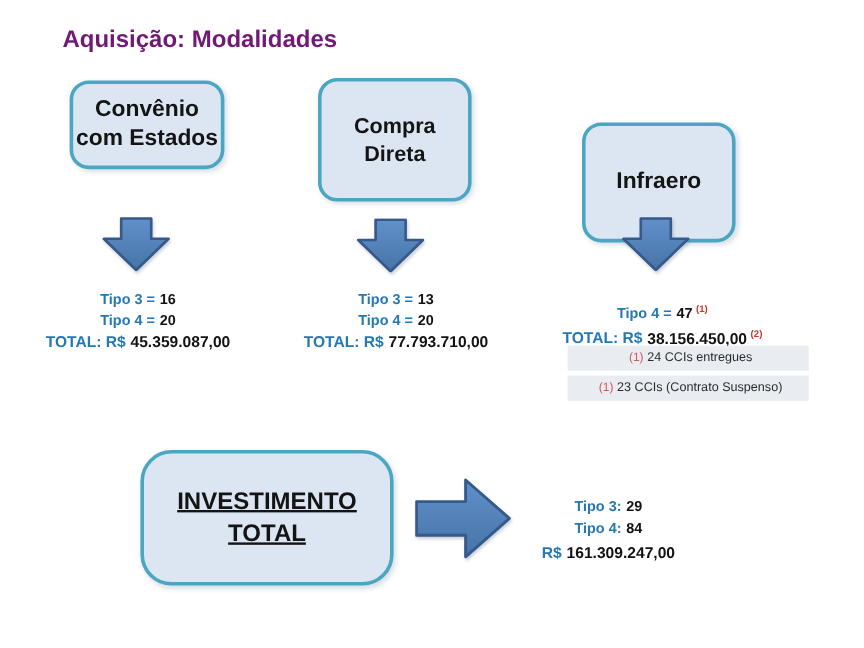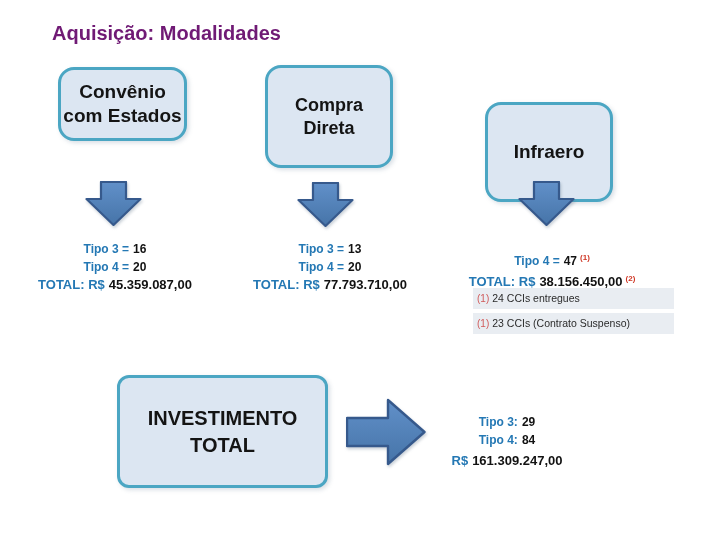--- a/index.html
+++ b/index.html
@@ -31,22 +31,23 @@
     text-align: center;
     font-weight: bold;
     color: #141414;
     box-shadow: 2px 2px 4px rgba(130,150,170,0.30);
   }
   .box1 { left: 58px;  top: 67px; width: 129px; height: 74px; font-size: 19px; line-height: 1.25; }
   .box2 { left: 265px; top: 65px; width: 128px; height: 103px; font-size: 18px; line-height: 1.25; }
   .box3 { left: 485px; top: 68px; width: 128px; height: 100px; font-size: 19px; margin-top: 34px; }
   .box-invest {
     left: 117px; top: 375px; width: 211px; height: 113px;
-    border-radius: 12px; font-size: 20px; line-height: 1.35;
+    border-radius: 26px; font-size: 20px; line-height: 1.35;
     padding: 0 29px;
+    text-decoration: underline;
   }
   .arrow-down, .arrow-right {
     position: absolute;
     filter: drop-shadow(1.5px 2px 1.5px rgba(100,120,140,0.35));
   }
   .arrow1 { left: 85px;  top: 181px; width: 57px; height: 45px; }
   .arrow2 { left: 297px; top: 182px; width: 57px; height: 45px; }
   .arrow3 { left: 518px; top: 181px; width: 57px; height: 45px; }
   .arrow-right { left: 346px; top: 398px; width: 80px; height: 68px; }
   .stats {
@@ -81,20 +82,21 @@
   .footnote-row {
     height: 21px;
     line-height: 21px;
     background: var(--footnote-bg);
     margin-bottom: 4px;
     font-size: 10.5px;
     padding-left: 4px;
     color: #2b2b2b;
     white-space: nowrap;
     overflow: hidden;
+    text-align: center;
   }
   .footnote-row .marker { color: var(--marker-red); margin-right: 3px; font-size: 10px; }
   .svg-defs { position: absolute; width: 0; height: 0; }
 </style>
 </head>
 <body>
 
 <svg class="svg-defs" aria-hidden="true">
   <defs>
     <linearGradient id="arrowGrad" x1="0" y1="0" x2="0" y2="1">

